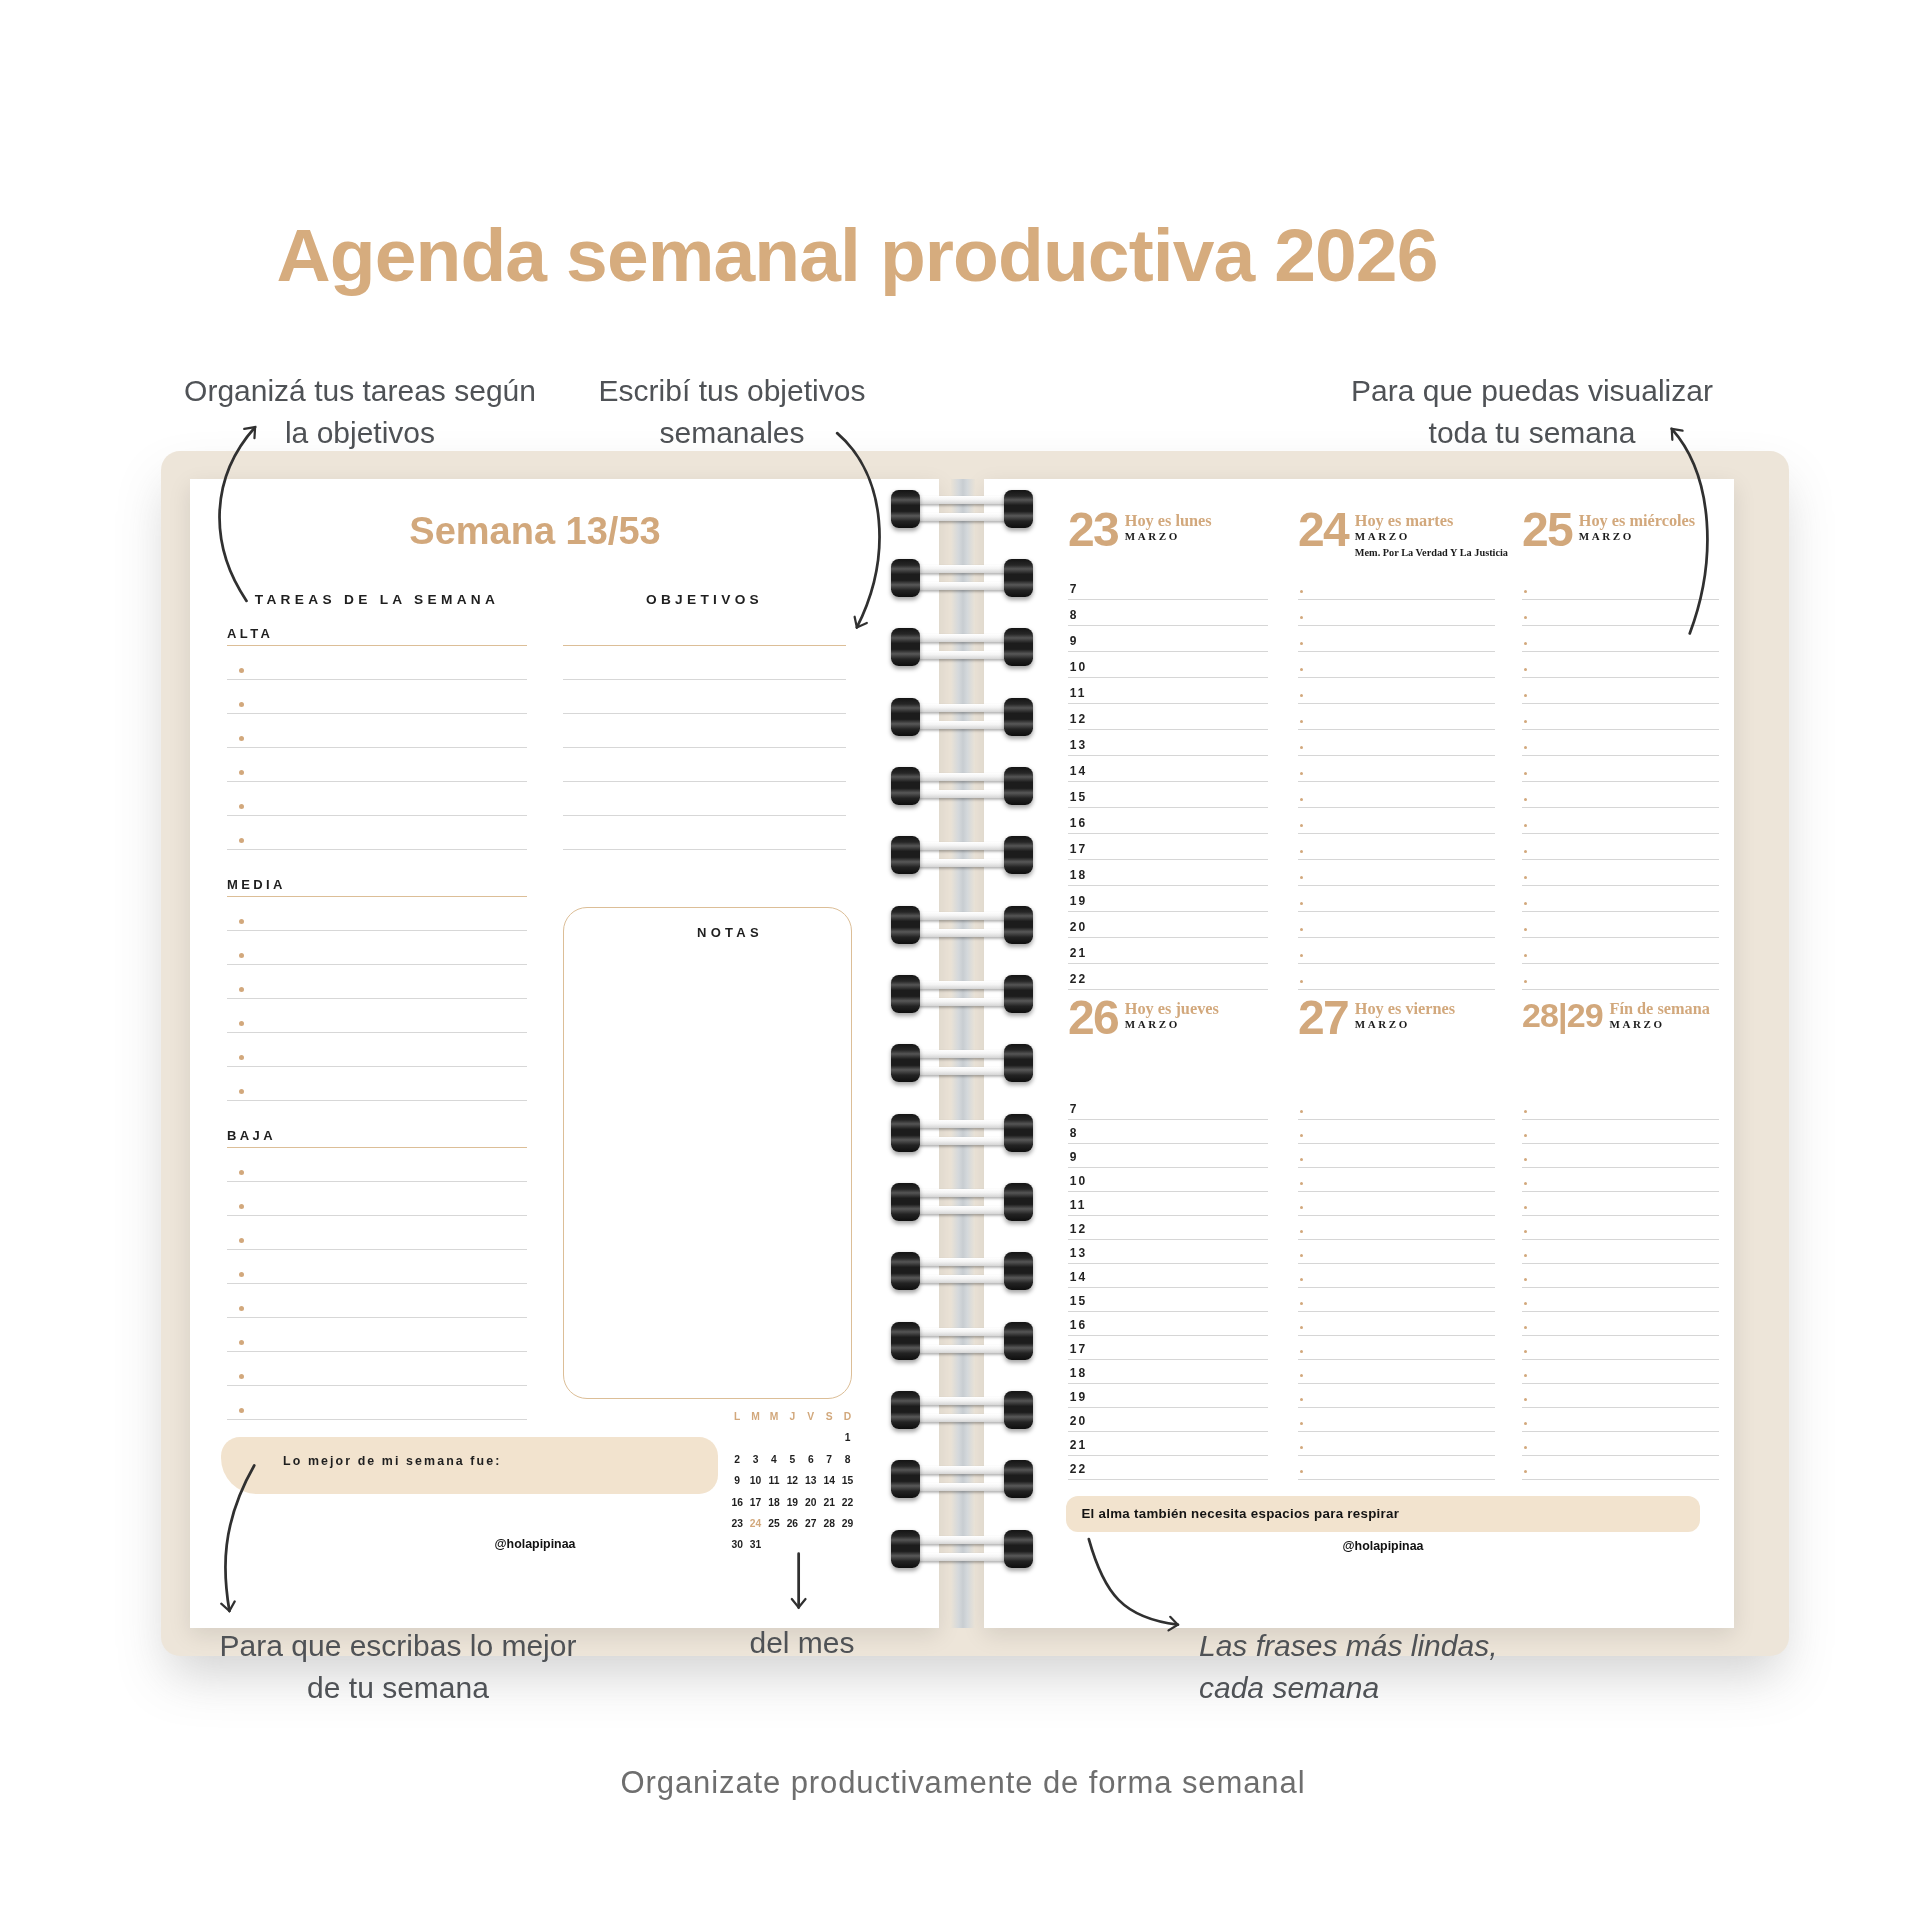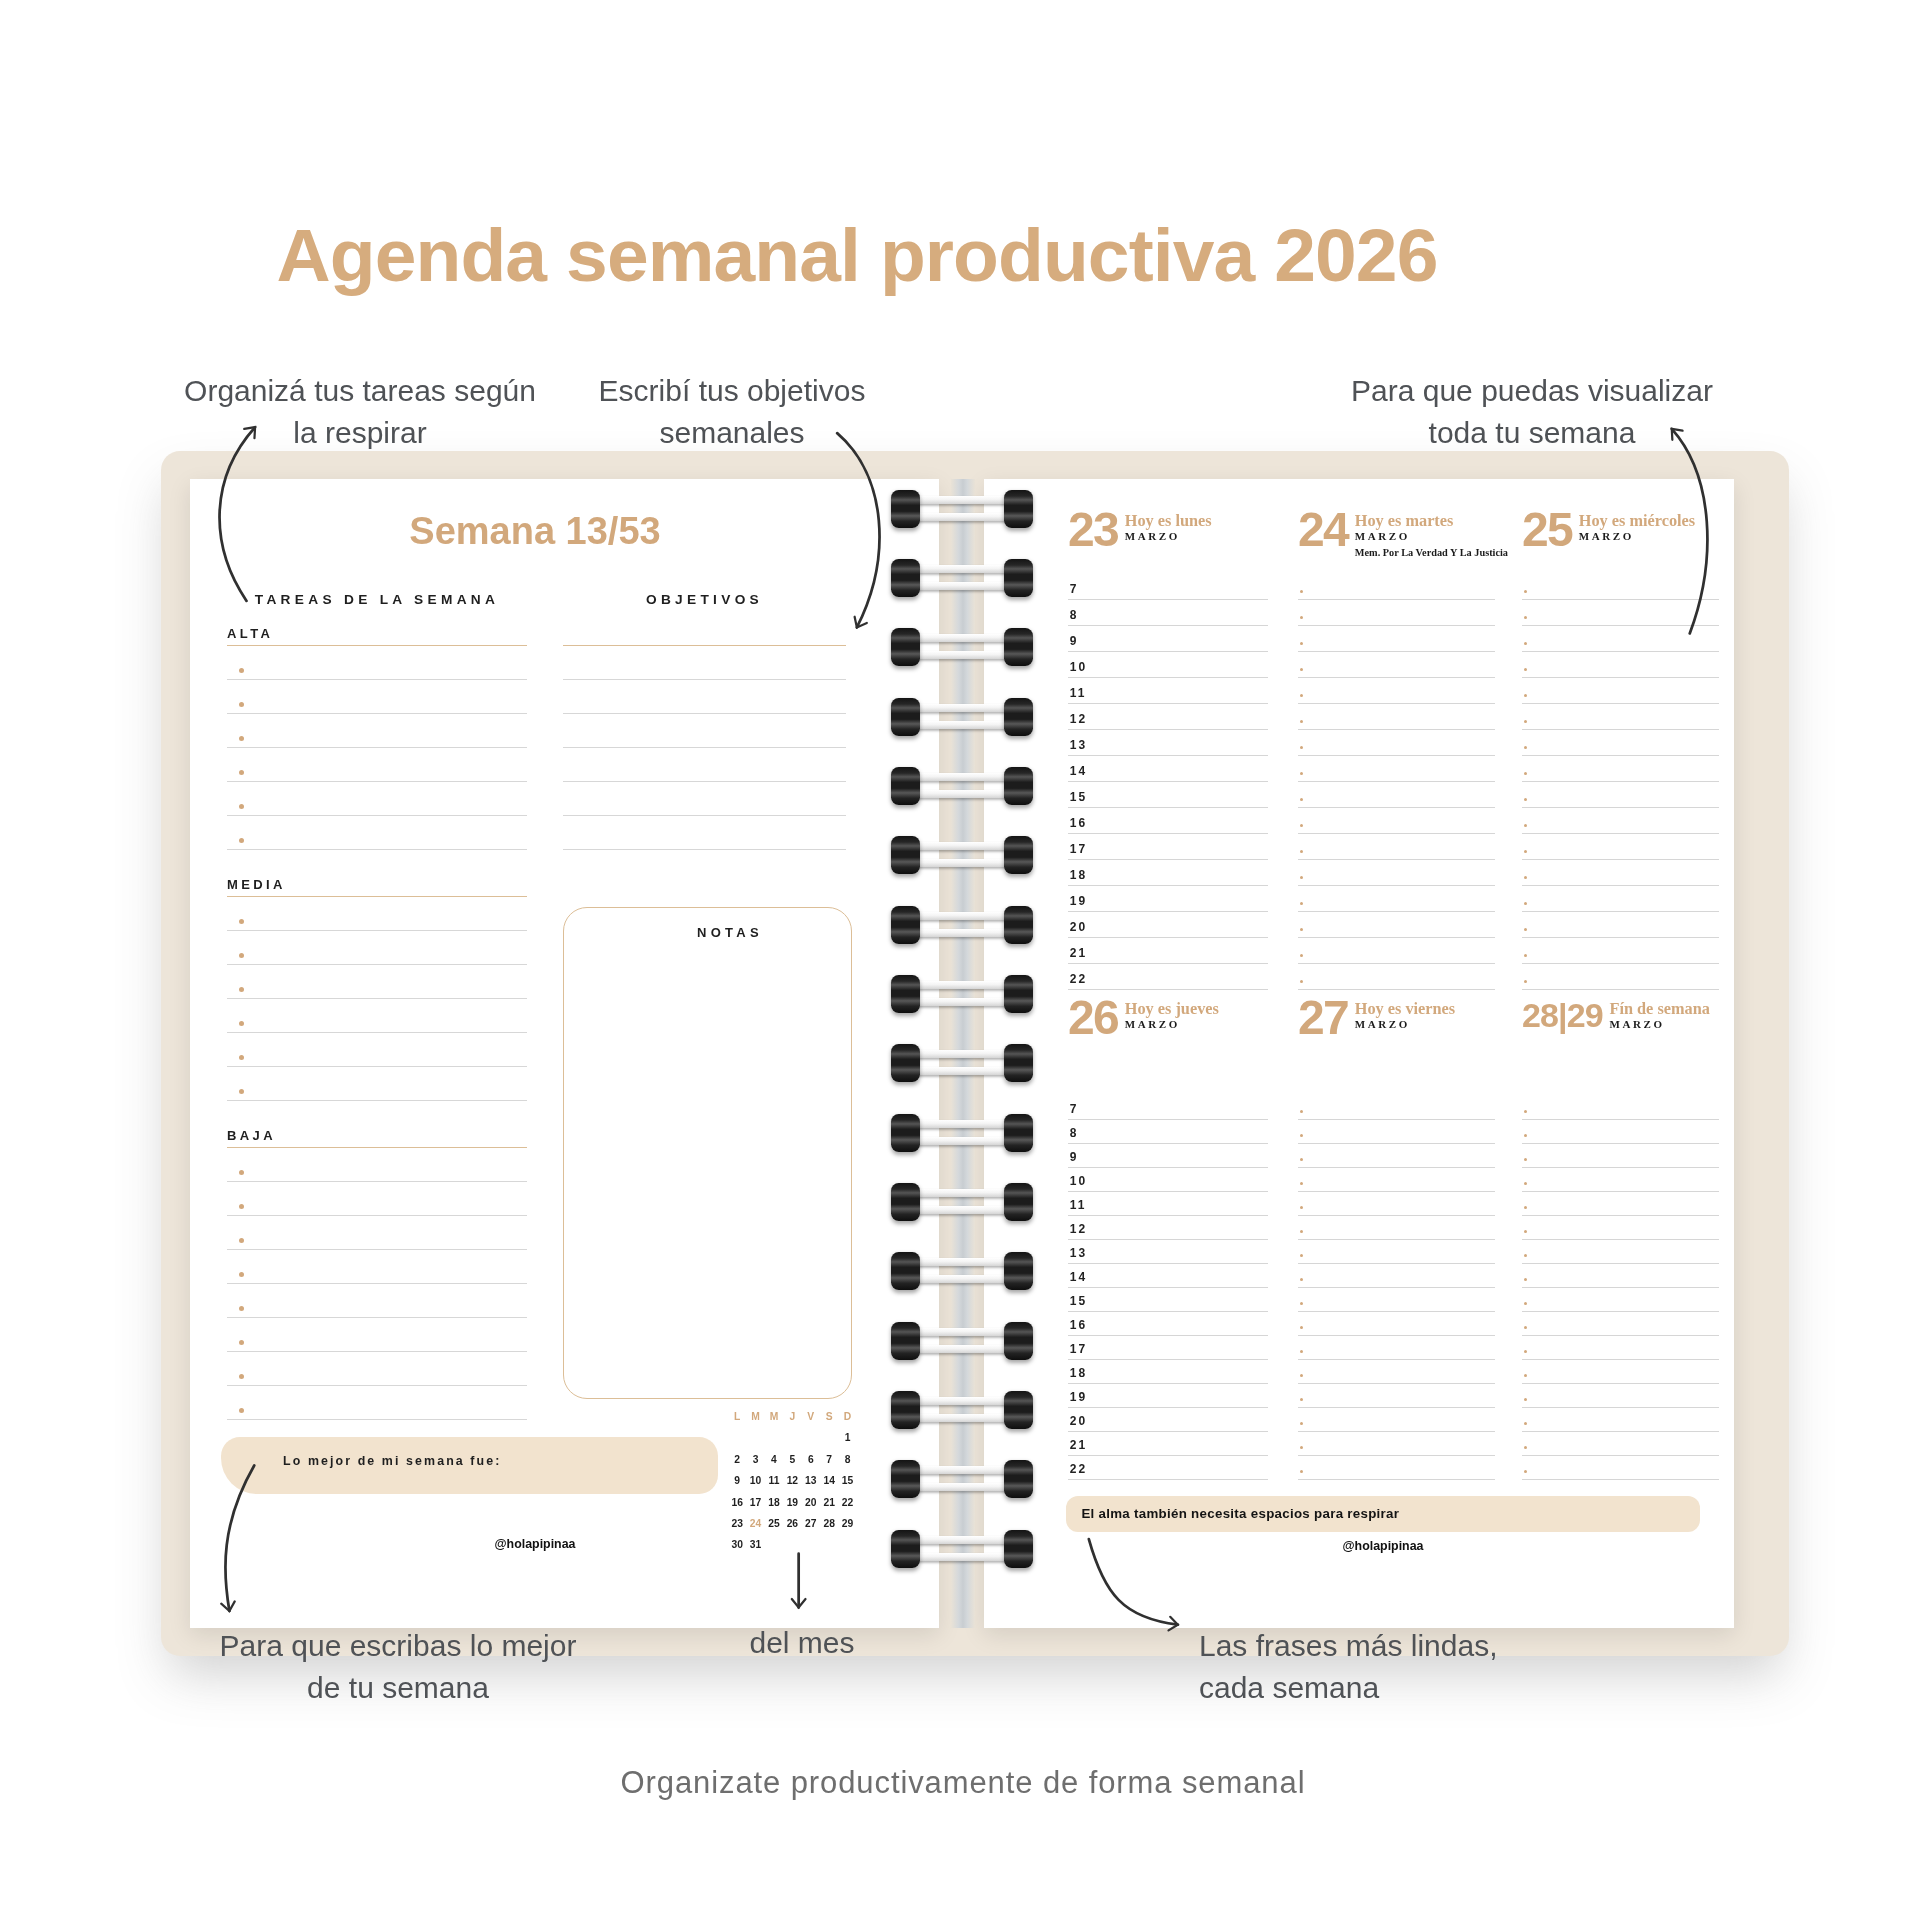--- a/index.html
+++ b/index.html
@@ -92,21 +92,21 @@
 
   svg.arrows{left:0;top:0;pointer-events:none;}
 </style>
 </head>
 <body>
 
 <div class="abs title">Agenda semanal productiva 2026</div>
 
 <div class="abs ann" style="left:146px;top:370px;width:428px;">
   <div>Organizá tus tareas según</div>
-  <div>la respirar</div>
+  <div>la objetivos</div>
 </div>
 <div class="abs ann" style="left:518px;top:370px;width:428px;">
   <div>Escribí tus objetivos</div>
   <div>semanales</div>
 </div>
 <div class="abs ann" style="left:1318px;top:370px;width:428px;">
   <div>Para que puedas visualizar</div>
   <div>toda tu semana</div>
 </div>
 
@@ -682,21 +682,21 @@
 </div>
 <div class="abs handle handle-right">@holapipinaa</div>
 
 <div class="abs ann" style="left:184px;top:1625px;width:428px;">
   <div>Para que escribas lo mejor</div>
   <div>de tu semana</div>
 </div>
 <div class="abs ann" style="left:588px;top:1622px;width:428px;">
   <div>del mes</div>
 </div>
-<div class="abs ann ann-left" style="left:1199px;top:1625px;width:360px;text-align:left;">
+<div class="abs ann ann-left" style="left:1199px;top:1625px;width:360px;text-align:left;font-style:italic;">
   <div>Las frases más lindas,</div>
   <div>cada semana</div>
 </div>
 
 <div class="abs footer">Organizate productivamente de forma semanal</div>
 
 <svg class="abs arrows" width="1926" height="1926" viewBox="0 0 2250 2250">
   <defs>
     <marker id="ah" markerWidth="22" markerHeight="22" refX="12" refY="10" orient="auto" markerUnits="userSpaceOnUse">
       <path d="M2,2 L12,10 L2,18" fill="none" stroke="#303030" stroke-width="2.6" stroke-linecap="round"></path>

